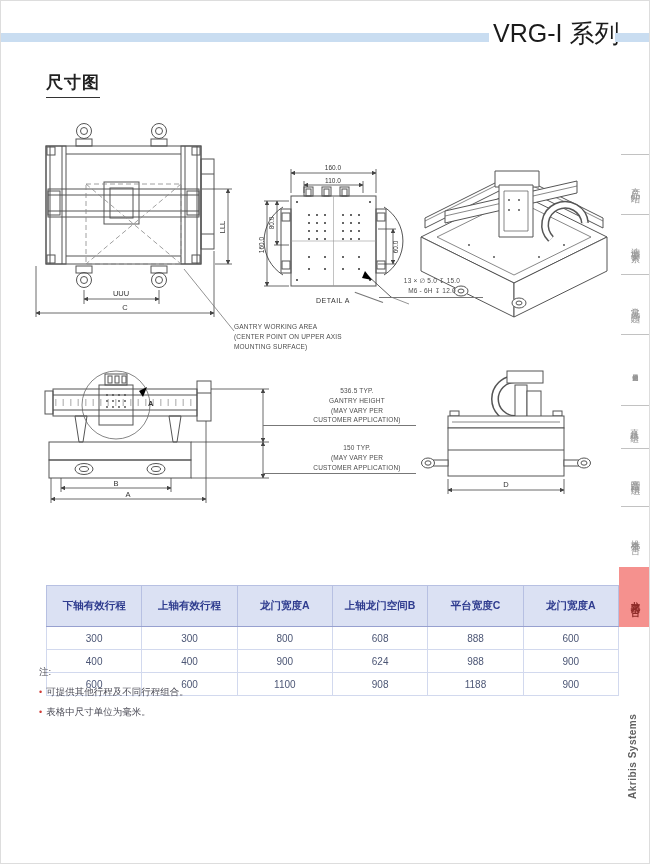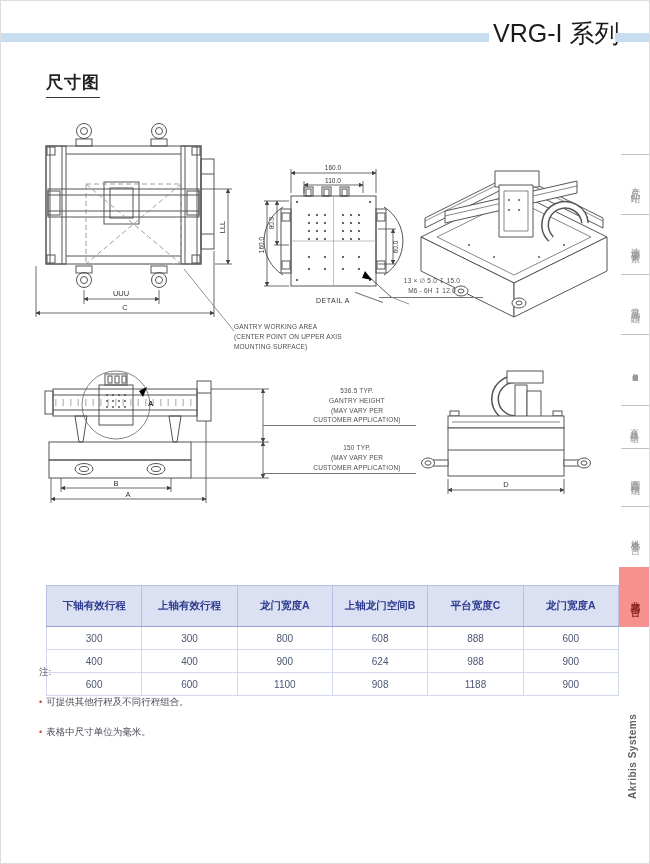--- a/index.html
+++ b/index.html
@@ -20,21 +20,21 @@
   
   .spec-table{position:absolute;left:45px;top:560px;width:573px;border-collapse:collapse;
               table-layout:fixed;border:1.5px solid #8b93c5;margin-top:24px;}
   .spec-table th{background:#dbe1f3;color:#2f3c8f;font-size:10.5px;font-weight:bold;height:38px;
                  border:1px solid #b7c0e2;border-bottom:1.5px solid #97a0cf;}
   .spec-table td{height:14px;text-align:center;font-size:10px;color:#4c5675;
                  border:1px solid #d2d9ee;padding:4px;}
   
   .notes{position:absolute;left:38px;top:664px;font-size:9.5px;color:#4a4a55;line-height:1.45;}
   .notes .bullet{color:#cf3b36;margin-right:4px;font-size:9px;}
-  .notes .note-row{margin-top:16px;}
+  .notes .note-row{margin-top:6px;}
   
   .vsep{position:absolute;left:620px;width:28px;height:1px;background:#c2c2c2;}
   .vtab{position:absolute;left:618px;width:32px;display:flex;align-items:center;justify-content:center;
         writing-mode:vertical-rl;text-orientation:upright;color:#979797;font-size:9.5px;
         letter-spacing:2px;cursor:pointer;}
   .vtab.small{font-size:5.8px;letter-spacing:0;}
   .vtab.active{background:#f5918e;color:#8e2b28;font-weight:bold;}
   .brand{position:absolute;left:614px;top:700px;width:34px;height:110px;display:flex;align-items:center;
          justify-content:center;writing-mode:vertical-rl;transform:rotate(180deg);color:#606060;
          font-size:10px;font-weight:bold;letter-spacing:0.5px;}

